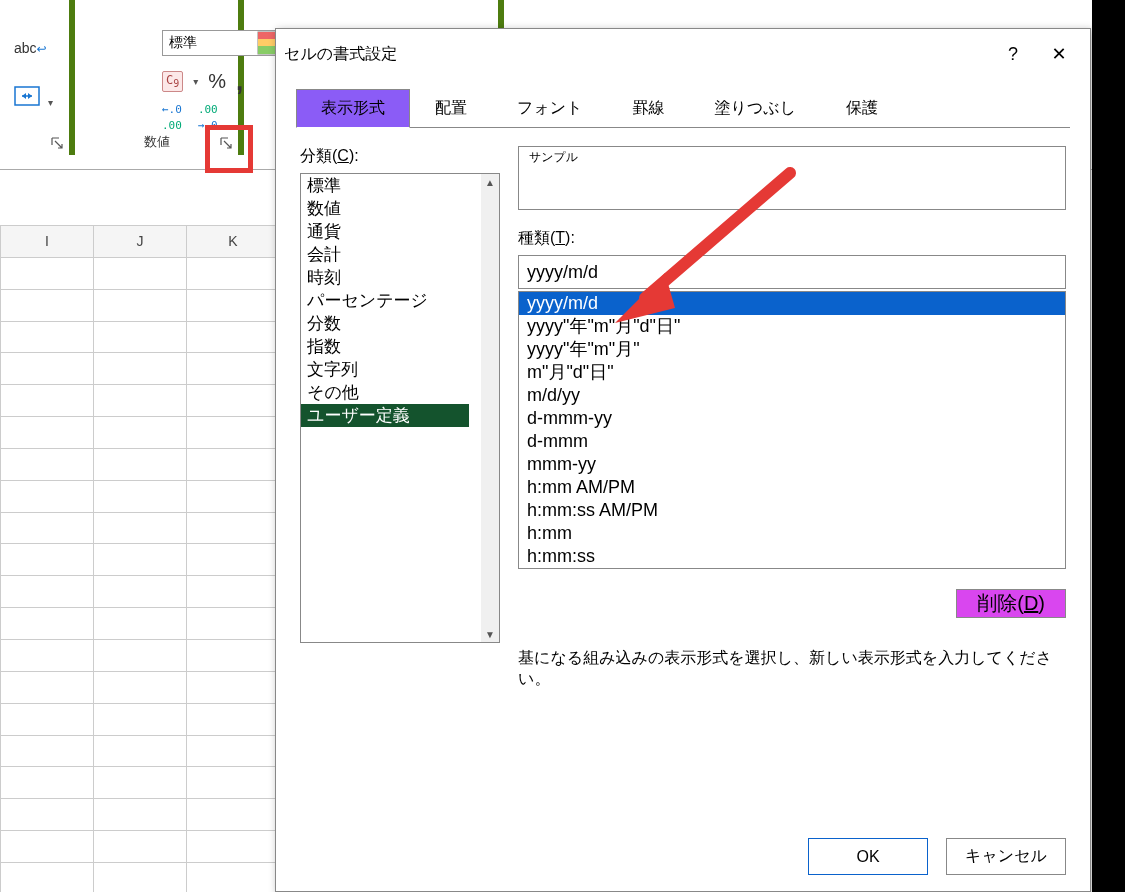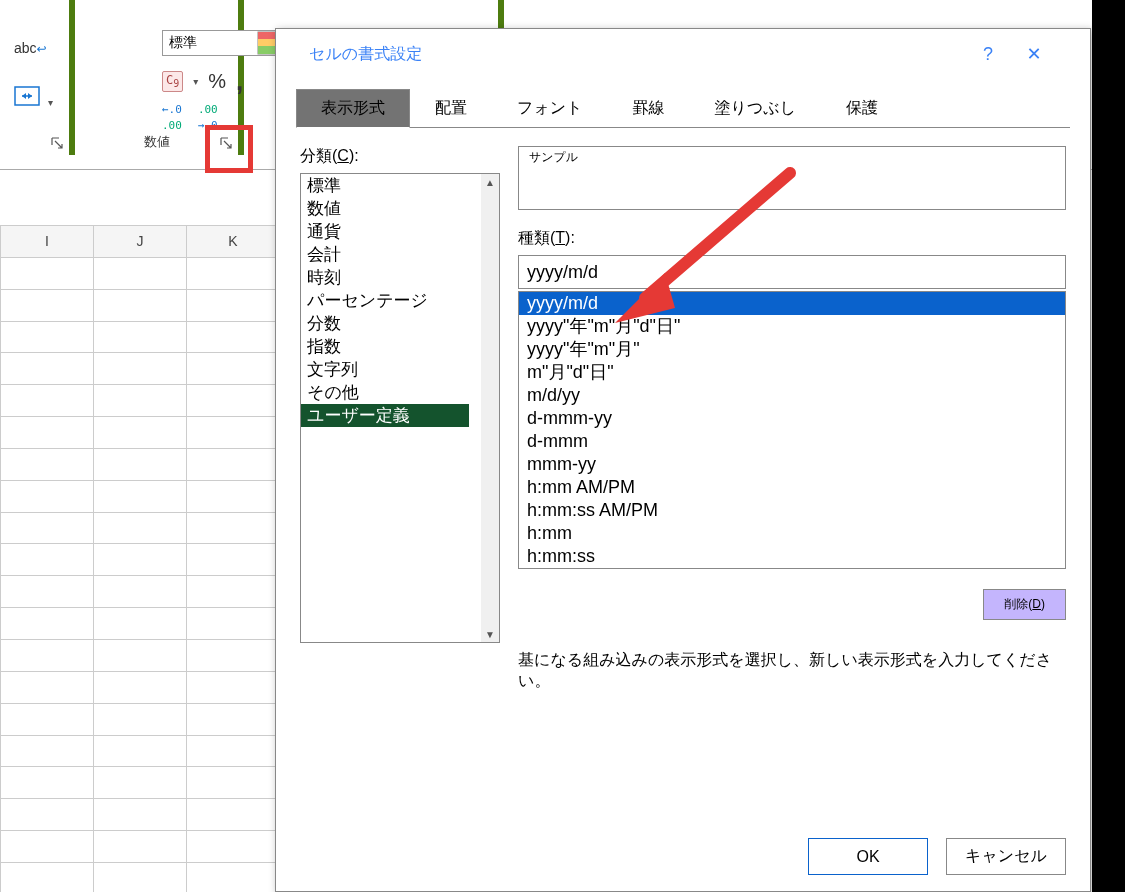--- a/index.html
+++ b/index.html
@@ -146,23 +146,23 @@
     background: #fff;
     border: 1px solid #888;
     box-shadow: 2px 2px 8px rgba(0,0,0,0.3);
     display: flex;
     flex-direction: column;
   }
   .dialog-titlebar {
     height: 50px;
     display: flex;
     align-items: center;
-    padding: 0 33px;
+    padding: 0 8px;
     font-size: 16px;
-    color: #3b82f6;
+    color: #000000;
   }
   .dialog-titlebar .spacer { flex: 1; }
   .dialog-titlebar .win-btn {
     width: 46px;
     height: 46px;
     display: flex;
     align-items: center;
     justify-content: center;
     font-size: 18px;
   }
@@ -176,21 +176,21 @@
     padding: 8px 24px;
     border: 1px solid transparent;
     border-bottom: none;
     cursor: pointer;
   }
   .dialog-tab.active {
     border: 1px solid #888;
     border-bottom: 1px solid #fff;
     position: relative;
     z-index: 2;
-    background: #737373;
+    background: #8b5cf6;
   }
   .dialog-tab-sep {
     position: absolute;
     top: 98px;
     left: 20px; right: 20px;
     border-top: 1px solid #888;
     z-index: 1;
   }
   .dialog-body {
     padding: 18px 24px;
@@ -264,23 +264,23 @@
     cursor: pointer;
   }
   .type-item.selected {
     background: #0a62cc;
     color: #fff;
   }
   .delete-btn {
     float: right;
     margin-top: 20px;
     border: 1px solid #888;
-    background: #c4b5fd;
-    padding: 6px 20px;
-    font-size: 12px;
+    background: #d946ef;
+    padding: 0 20px;
+    font-size: 20px;
     cursor: pointer;
   }
   .help-text {
     clear: both;
     padding-top: 30px;
     font-size: 16px;
   }
 
   .dialog-footer {
     display: flex;

